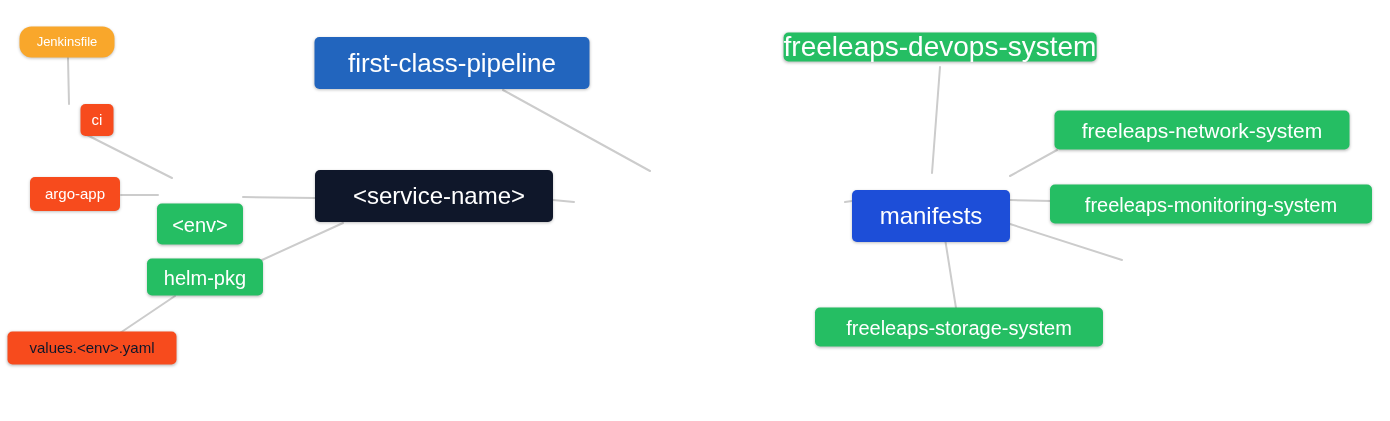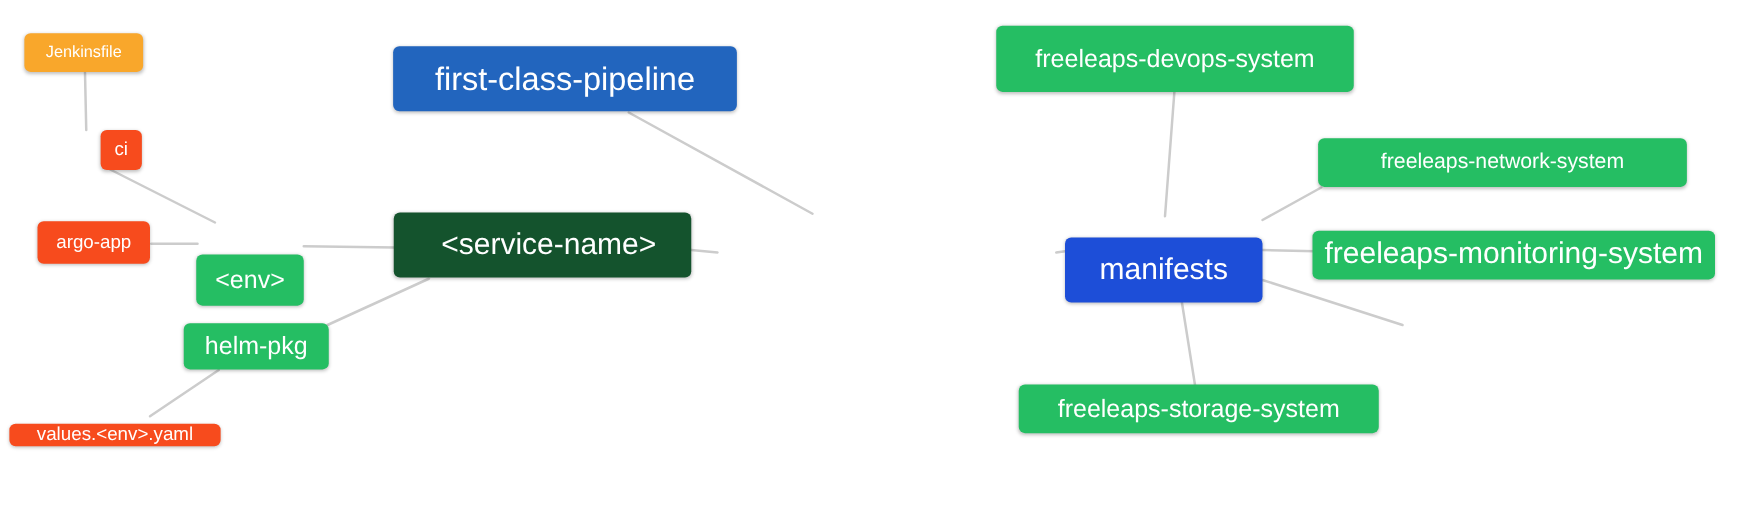--- a/index.html
+++ b/index.html
@@ -51,52 +51,52 @@
       <line x1="503" y1="90" x2="650" y2="171" stroke="#cccccc" stroke-width="2" stroke-linecap="round"></line>
       <line x1="553" y1="200" x2="574" y2="202" stroke="#cccccc" stroke-width="2" stroke-linecap="round"></line>
       <line x1="845" y1="202" x2="852" y2="201" stroke="#cccccc" stroke-width="2" stroke-linecap="round"></line>
       <line x1="940" y1="67" x2="932" y2="173" stroke="#cccccc" stroke-width="2" stroke-linecap="round"></line>
       <line x1="1057" y1="150" x2="1010" y2="176" stroke="#cccccc" stroke-width="2" stroke-linecap="round"></line>
       <line x1="1010" y1="200" x2="1052" y2="201" stroke="#cccccc" stroke-width="2" stroke-linecap="round"></line>
       <line x1="1010" y1="224" x2="1122" y2="260" stroke="#cccccc" stroke-width="2" stroke-linecap="round"></line>
       <line x1="943" y1="226" x2="956" y2="308" stroke="#cccccc" stroke-width="2" stroke-linecap="round"></line>
     </svg>
 
-<div class="node" style="left: 67px; top: 42px; min-width: 95px; height: 31px; font-size: 13px; background: rgb(249, 167, 43); color: rgb(255, 255, 255);">
+<div class="node" style="left: 67px; top: 42px; min-width: 95px; height: 31px; font-size: 13px; background: rgb(249, 167, 43); color: rgb(255, 255, 255); border-radius: 12px;">
       <span>Jenkinsfile</span>
     </div>
     <div class="node" style="left: 69px; top: 120px; min-width: 33px; height: 32px; font-size: 15px; background: rgb(247, 75, 29); color: rgb(255, 255, 255); margin-left: 28px;">
       <span>ci</span>
     </div>
     <div class="node" style="left: 75px; top: 194px; min-width: 90px; height: 34px; font-size: 15px; background: rgb(247, 75, 29); color: rgb(255, 255, 255);">
       <span>argo-app</span>
     </div>
     <div class="node" style="left: 200px; top: 196px; min-width: 86px; height: 41px; font-size: 20px; background: rgb(37, 190, 99); color: rgb(255, 255, 255); margin-top: 28px;">
       <span>&lt;env&gt;</span>
     </div>
     <div class="node" style="left: 205px; top: 277px; min-width: 116px; height: 37px; font-size: 20px; background: rgb(37, 190, 99); color: rgb(255, 255, 255);">
       <span>helm-pkg</span>
     </div>
-    <div class="node" style="left: 92px; top: 348px; min-width: 169px; height: 18px; font-size: 15px; background: rgb(247, 75, 29); color: #ffffff;">
+    <div class="node" style="left: 92px; top: 348px; min-width: 169px; height: 33px; font-size: 15px; background: rgb(247, 75, 29); color: #0f172a;">
       <span>values.&lt;env&gt;.yaml</span>
     </div>
     <div class="node" style="left: 452px; top: 63px; min-width: 275px; height: 52px; font-size: 26px; background: rgb(34, 101, 190); color: rgb(255, 255, 255);">
       <span>first-class-pipeline</span>
     </div>
-    <div class="node" style="left: 434px; top: 196px; min-width: 238px; height: 52px; font-size: 24px; background: #14532d; color: rgb(255, 255, 255); padding-left: 10px;">
+    <div class="node" style="left: 434px; top: 196px; min-width: 238px; height: 52px; font-size: 24px; background: #0f172a; color: rgb(255, 255, 255); padding-left: 10px;">
       <span>&lt;service-name&gt;</span>
     </div>
     <div class="node" style="left: 931px; top: 216px; min-width: 158px; height: 52px; font-size: 24px; background: #1d4ed8; color: rgb(255, 255, 255);">
       <span>manifests</span>
     </div>
-    <div class="node" style="left: 940px; top: 47px; min-width: 286px; height: 53px; font-size: 20px; background: rgb(37, 190, 99); color: rgb(255, 255, 255);">
+    <div class="node" style="left: 940px; top: 47px; min-width: 286px; height: 29px; font-size: 28px; background: rgb(37, 190, 99); color: rgb(255, 255, 255);">
       <span>freeleaps-devops-system</span>
     </div>
-    <div class="node" style="left: 1202px; top: 130px; min-width: 295px; height: 39px; font-size: 17px; background: rgb(37, 190, 99); color: rgb(255, 255, 255);">
+    <div class="node" style="left: 1202px; top: 130px; min-width: 295px; height: 39px; font-size: 21px; background: rgb(37, 190, 99); color: rgb(255, 255, 255);">
       <span>freeleaps-network-system</span>
     </div>
-    <div class="node" style="left: 1211px; top: 204px; min-width: 322px; height: 39px; font-size: 24px; background: rgb(37, 190, 99); color: rgb(255, 255, 255);">
+    <div class="node" style="left: 1211px; top: 204px; min-width: 322px; height: 39px; font-size: 20px; background: rgb(37, 190, 99); color: rgb(255, 255, 255);">
       <span>freeleaps-monitoring-system</span>
     </div>
     <div class="node" style="left: 959px; top: 327px; min-width: 288px; height: 39px; font-size: 20px; background: rgb(37, 190, 99); color: rgb(255, 255, 255);">
       <span>freeleaps-storage-system</span>
     </div>
   </div>
 
 </body></html>

